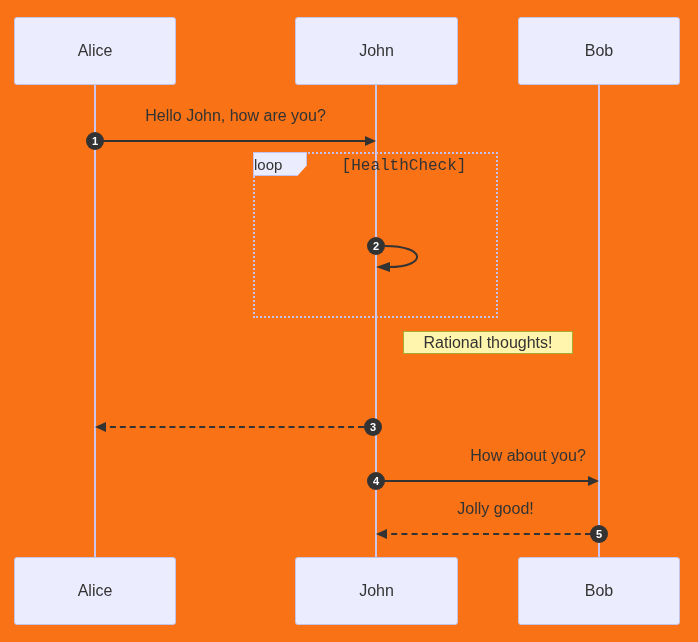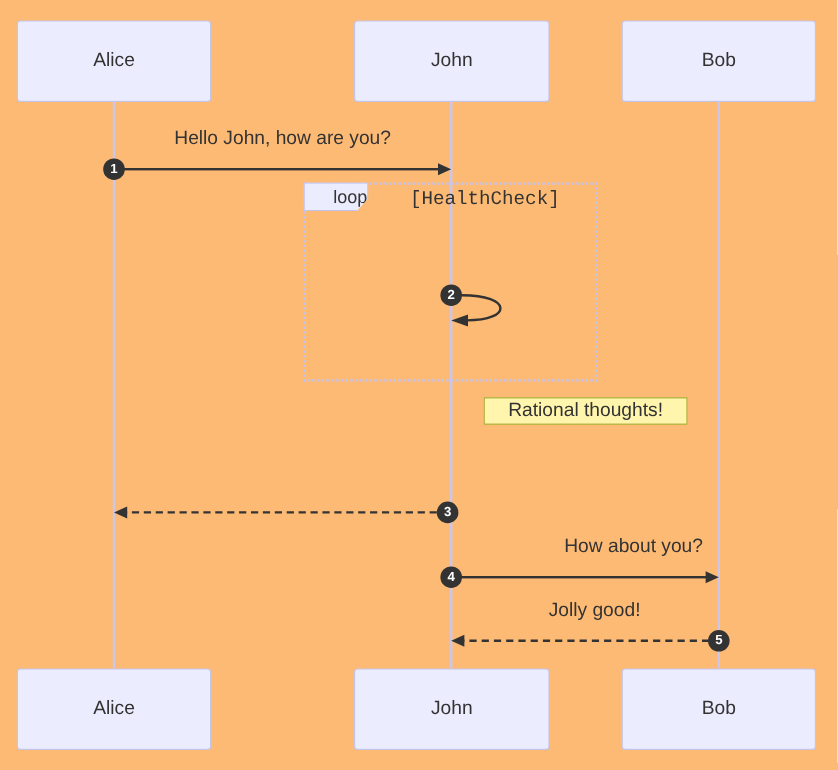--- a/index.html
+++ b/index.html
@@ -1,17 +1,17 @@
 <!DOCTYPE html>
 <html style="--actor-fill: #ECECFF; --actor-border: #c5c5e8; --lifeline: #ccc7ea; --arrow: #333333; --text: #333333; --loop-border: #c3c3f0; --loop-label-fill: #ECECFF; --note-fill: #FFF5AD; --note-border: #AAAA33; --seq-badge-fill: #333333; --seq-badge-text: #ffffff;"><head>
 <meta charset="utf-8">
 <style>
   html,body{margin:0;padding:0;background:#ffffff;}
   #canvas{
-    position:relative;width:698px;height:642px;background:#fdba74;
+    position:relative;width:698px;height:642px;background:#f97316;
     font-family:"Liberation Sans","DejaVu Sans",sans-serif;color:var(--text,#333333);
     overflow:hidden;
   }
   .lifeline{
     position:absolute;width:2px;top:85px;height:472px;
     background:var(--lifeline,#ccc7ea);
   }
   .actor-box{
     position:absolute;width:162px;height:68px;box-sizing:border-box;
     background:var(--actor-fill,#ECECFF);
@@ -43,21 +43,21 @@
   }
   .loop-frame{
     position:absolute;left:253px;top:152px;width:245px;height:166px;box-sizing:border-box;
     border:2px dotted var(--loop-border,#c3c3f0);
   }
   .loop-tab{
     position:absolute;left:253px;top:152px;width:54px;height:24px;box-sizing:border-box;
     background:var(--loop-label-fill,#ECECFF);
     border:1px solid var(--loop-border,#c3c3f0);
     clip-path:polygon(0 0,100% 0,100% 55%,82% 100%,0 100%);
-    text-align:right;line-height:23px;font-size:15px;z-index:3;
+    text-align:left;line-height:23px;font-size:15px;z-index:3;
   }
   .loop-condition{
     position:absolute;left:310px;top:156px;width:188px;height:20px;
     line-height:20px;text-align:center;font-size:16px;font-family:Liberation Mono, monospace;
   }
   .note-box{
     position:absolute;left:403px;top:331px;width:170px;height:23px;box-sizing:border-box;
     background:var(--note-fill,#FFF5AD);
     border:1px solid var(--note-border,#AAAA33);
     display:flex;align-items:center;justify-content:center;font-size:16px;

